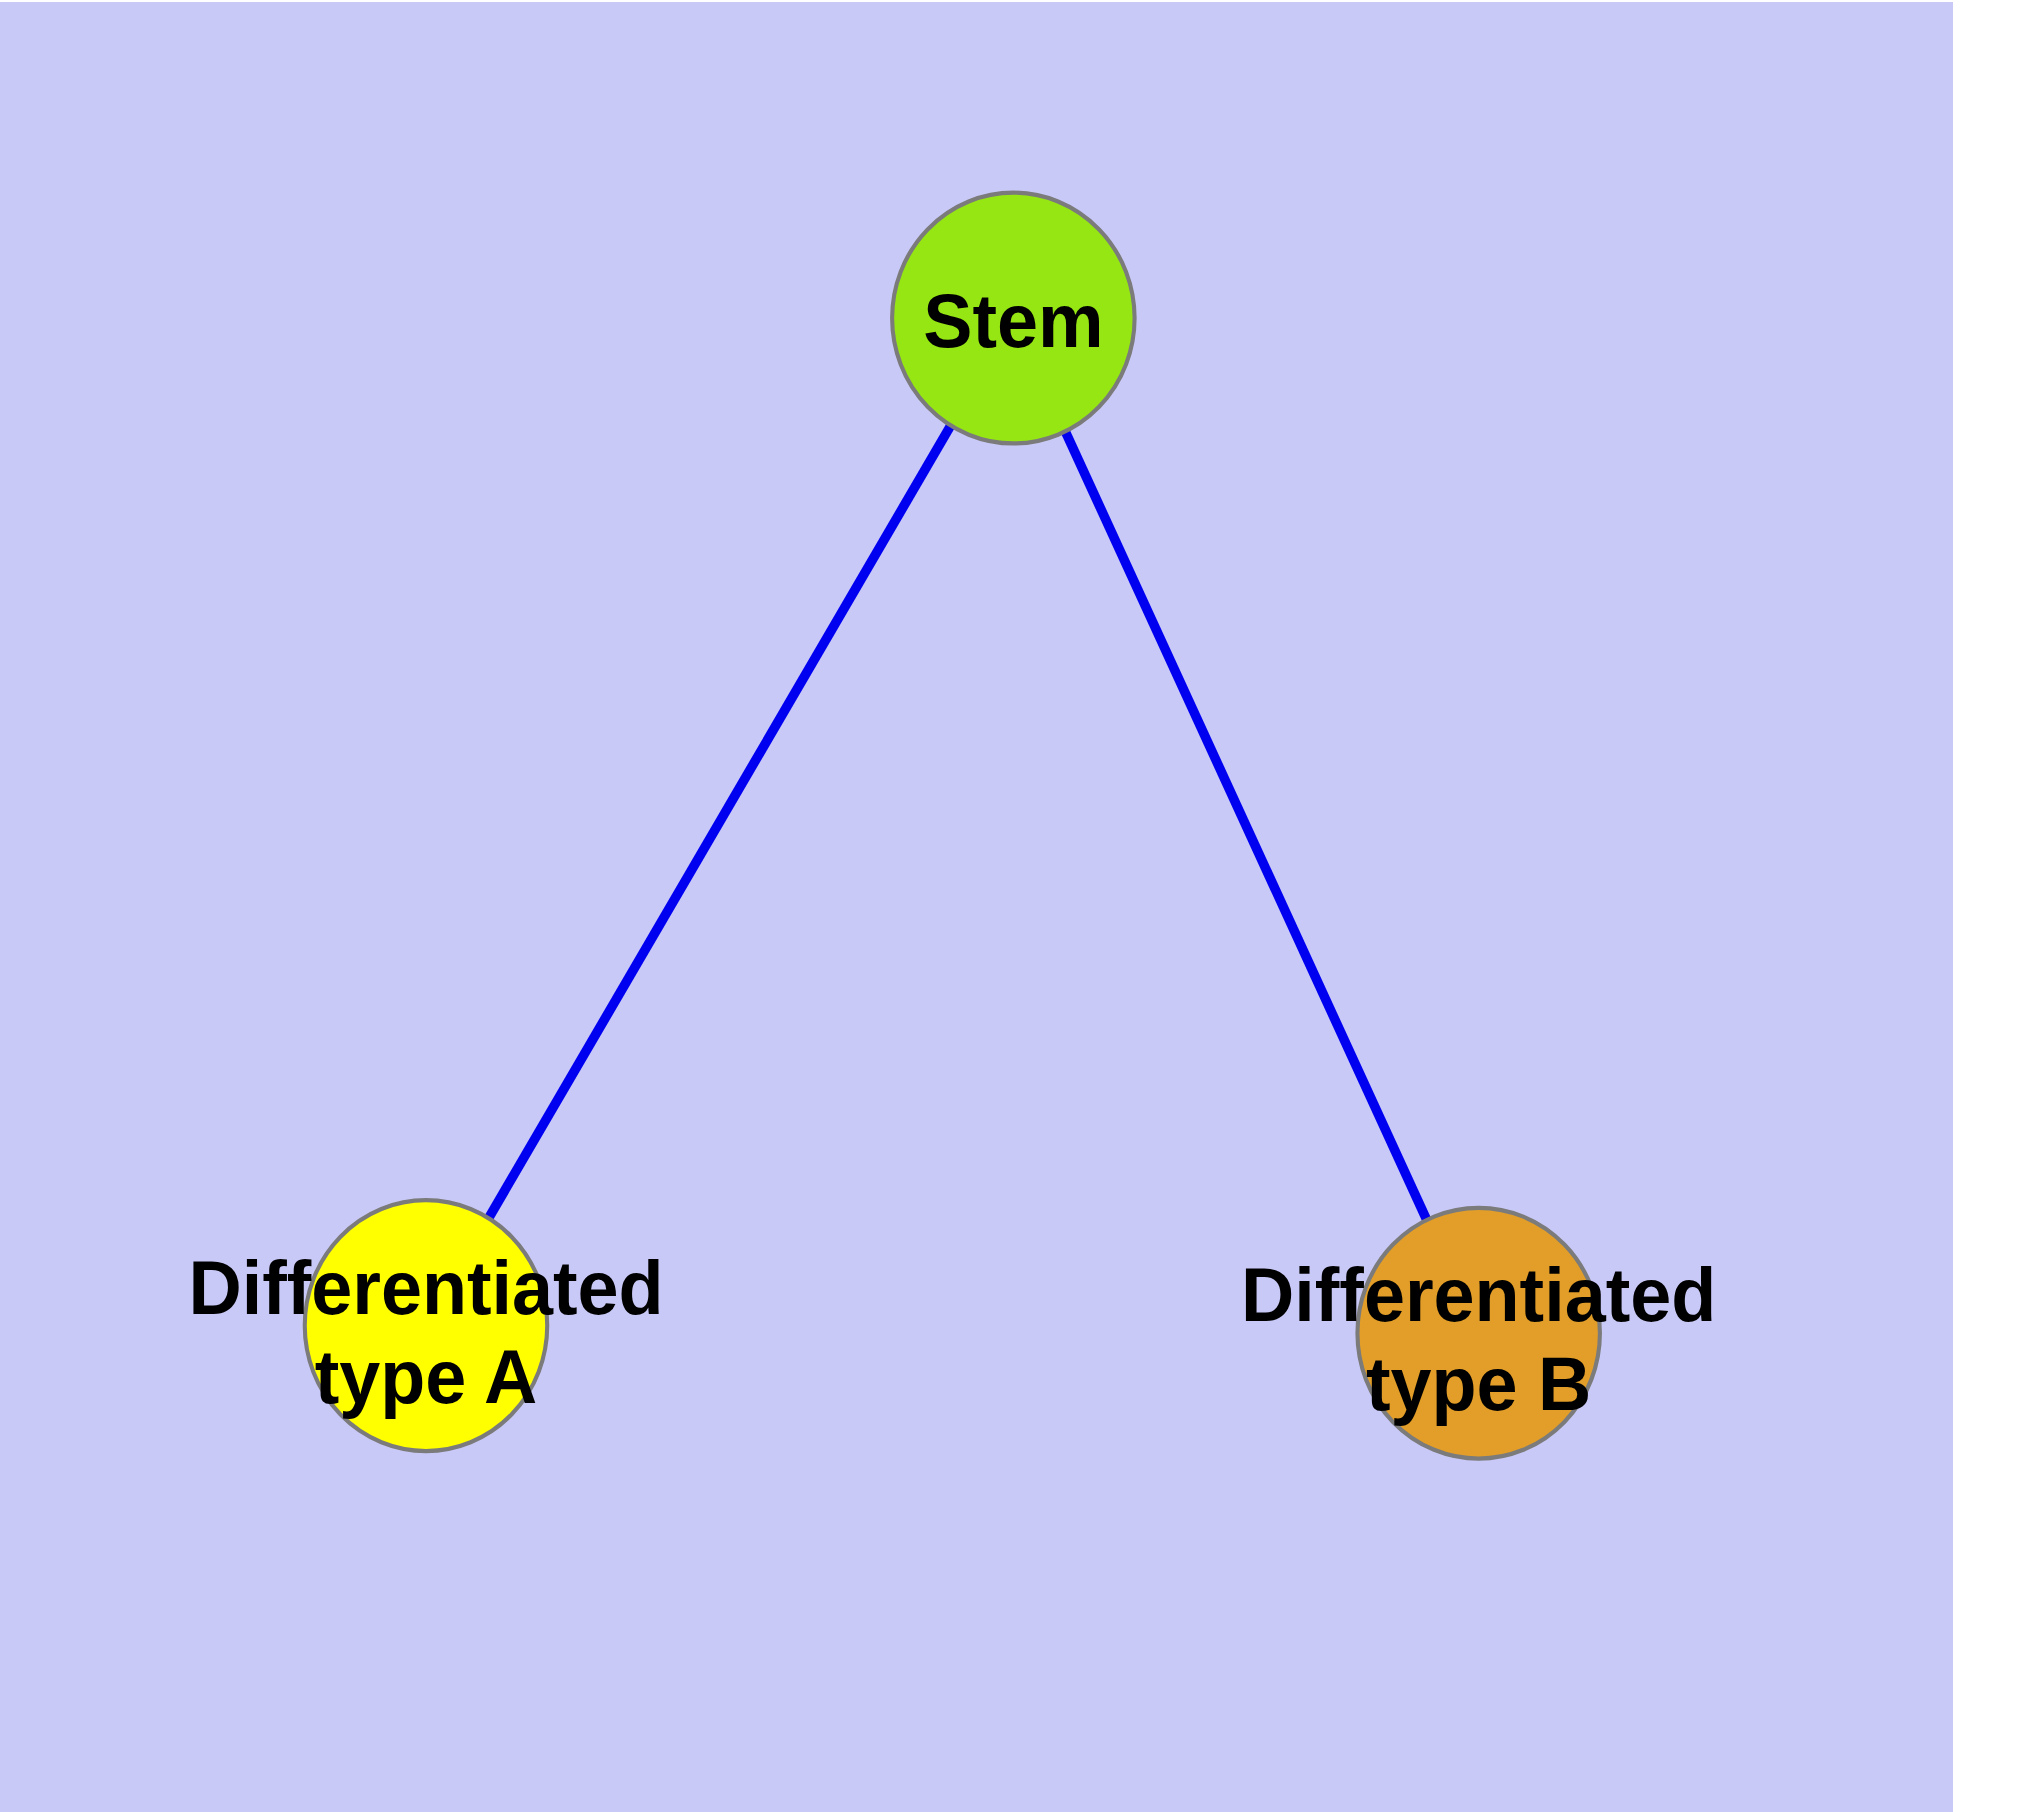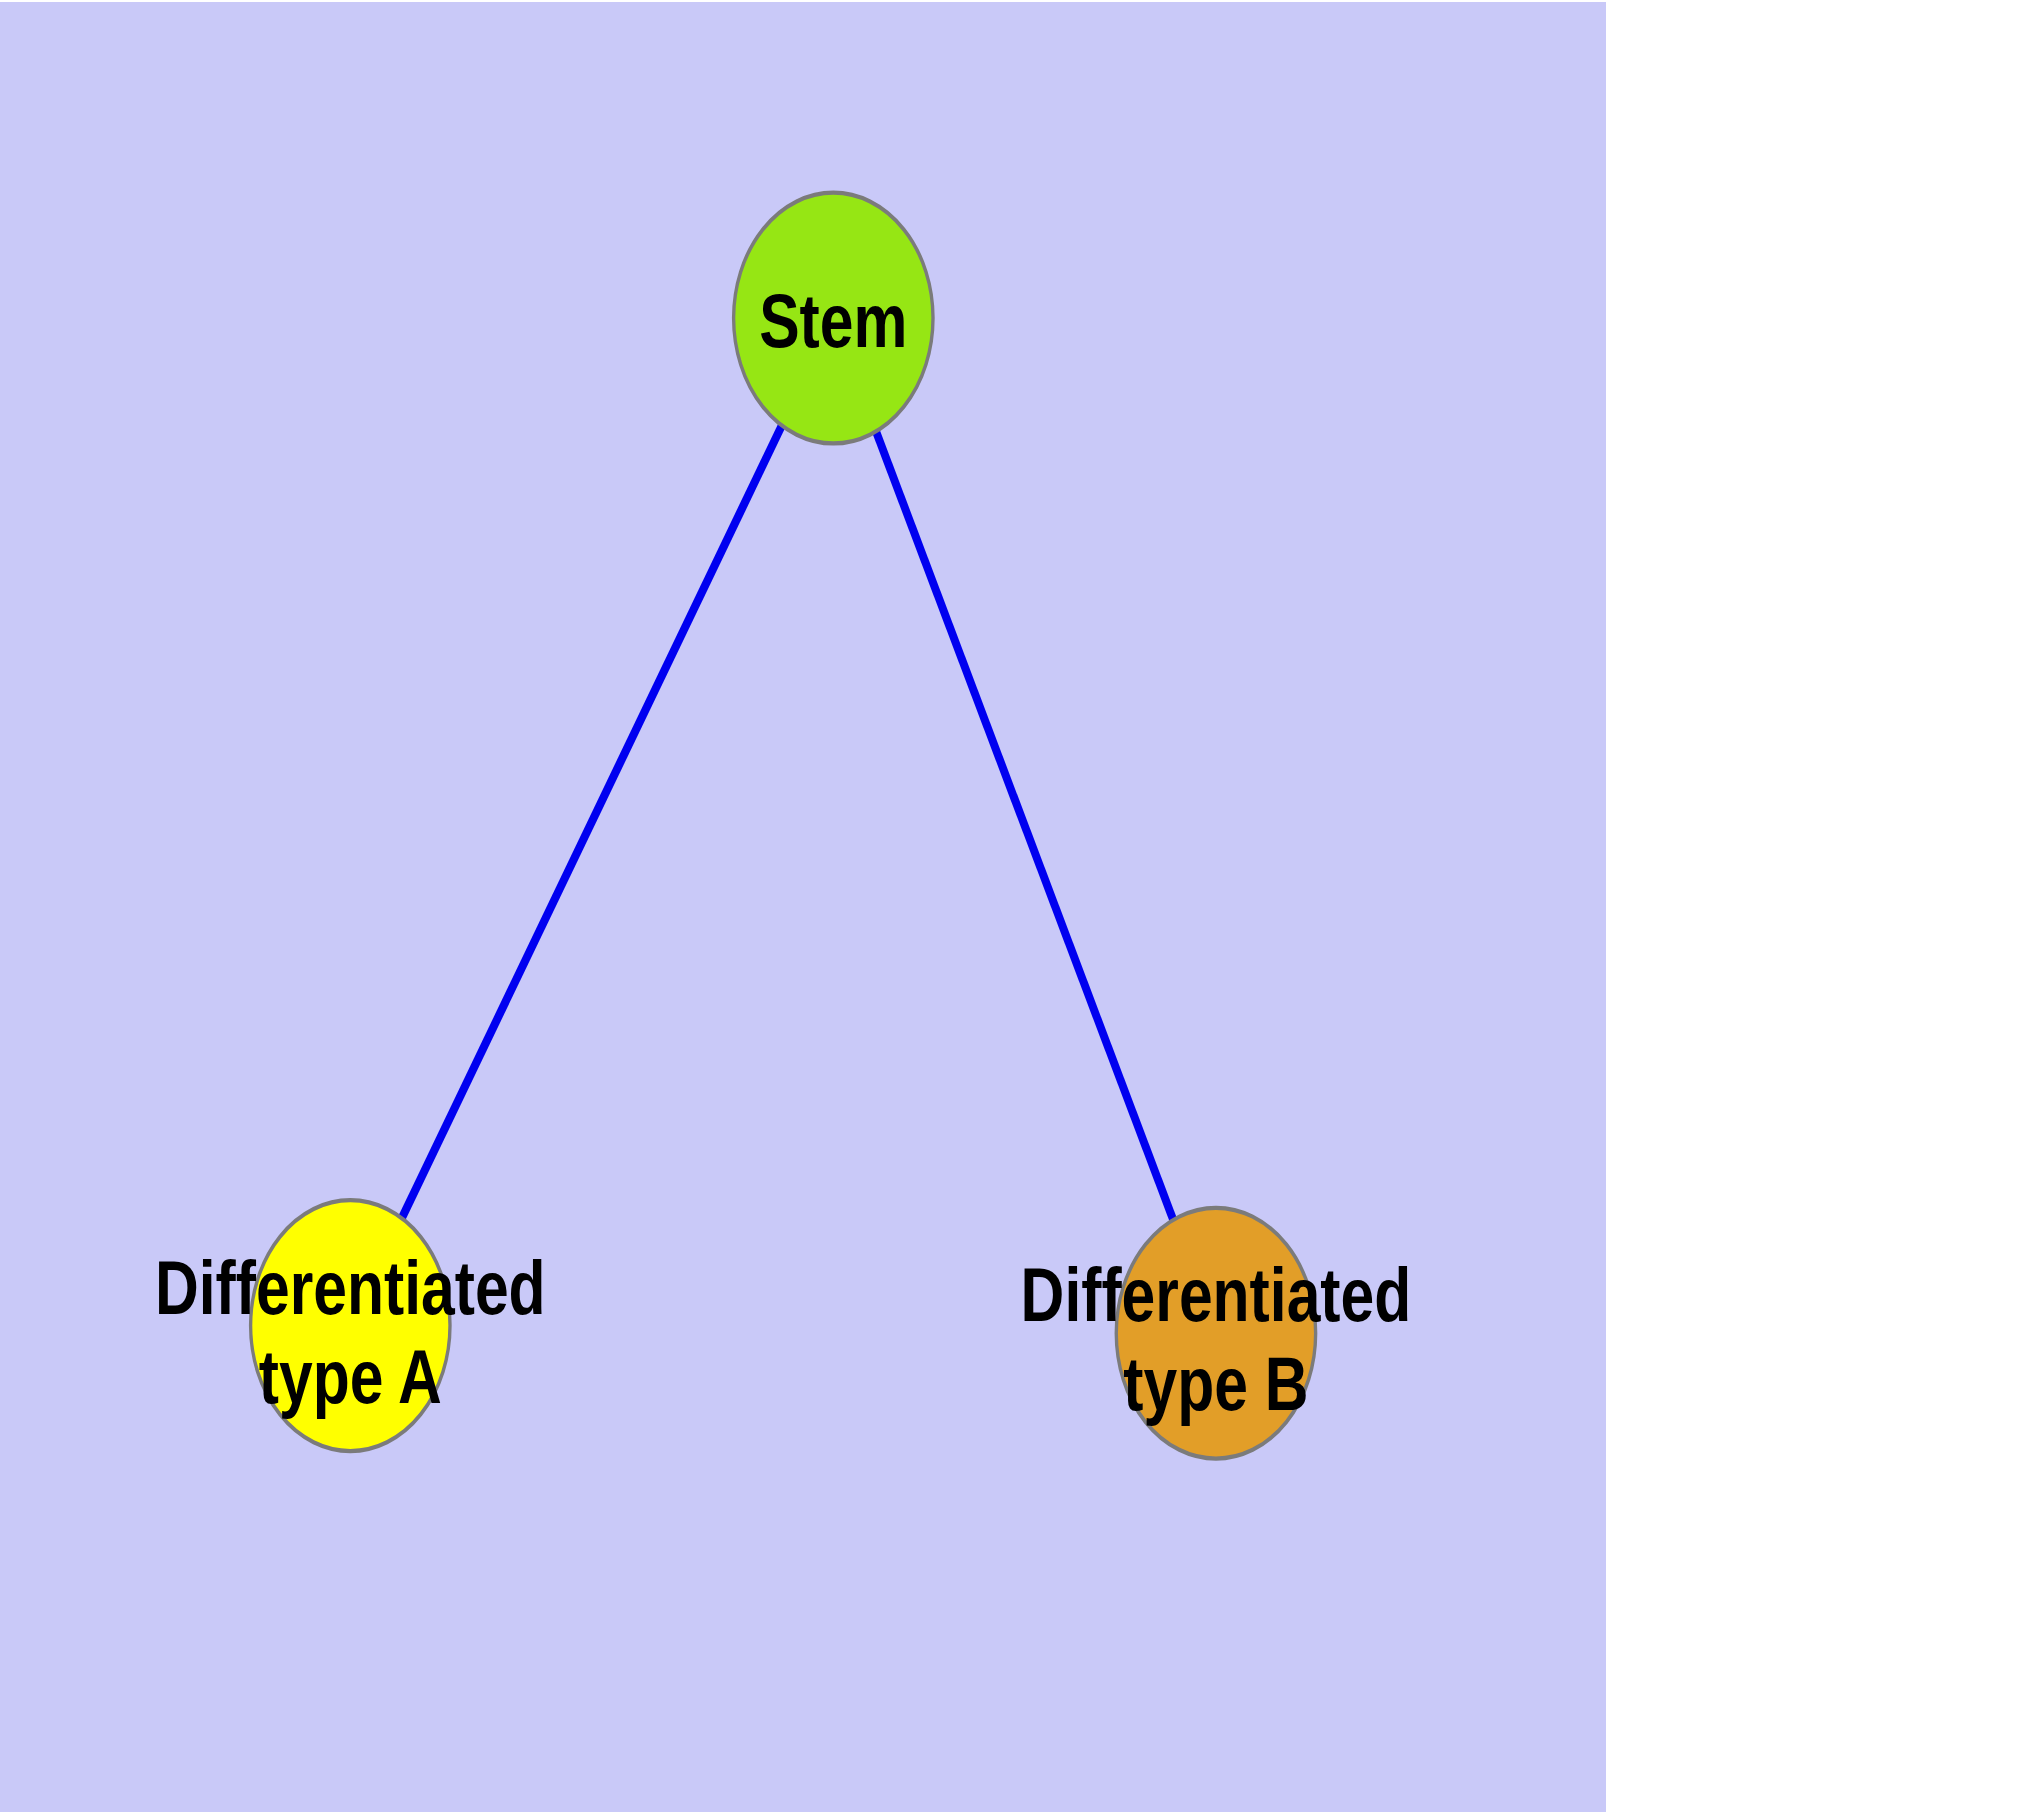--- a/index.html
+++ b/index.html
@@ -22,21 +22,21 @@
   }
   .node-label {
     font-family: "Liberation Sans", "DejaVu Sans", sans-serif;
     font-weight: bold;
     text-anchor: middle;
   }
 </style>
 </head>
 <body style="background: rgb(255, 255, 255);">
 
-<div class="canvas" style="background: rgb(201, 201, 248); width: 1606px; height: 1810px;">
+<div class="canvas" style="background: rgb(201, 201, 248); width: 1953px; height: 1810px;">
   <svg viewBox="0 0 2384 2136" preserveAspectRatio="none">
     <g id="edges-layer">
         <line x1="1237" y1="373" x2="520" y2="1562" stroke="#0000F0" stroke-width="11.5"></line>
         <line x1="1237" y1="373" x2="1805" y2="1571" stroke="#0000F0" stroke-width="11.5"></line>
       </g>
     <g id="nodes-layer">
         <circle cx="1237" cy="373" r="148" fill="#96E614" stroke="#7B7B7B" stroke-width="5"></circle>
         <circle cx="520" cy="1562" r="148" fill="#FFFF00" stroke="#7B7B7B" stroke-width="5"></circle>
         <circle cx="1805" cy="1571" r="148" fill="#E29E28" stroke="#7B7B7B" stroke-width="5"></circle>
       </g>

